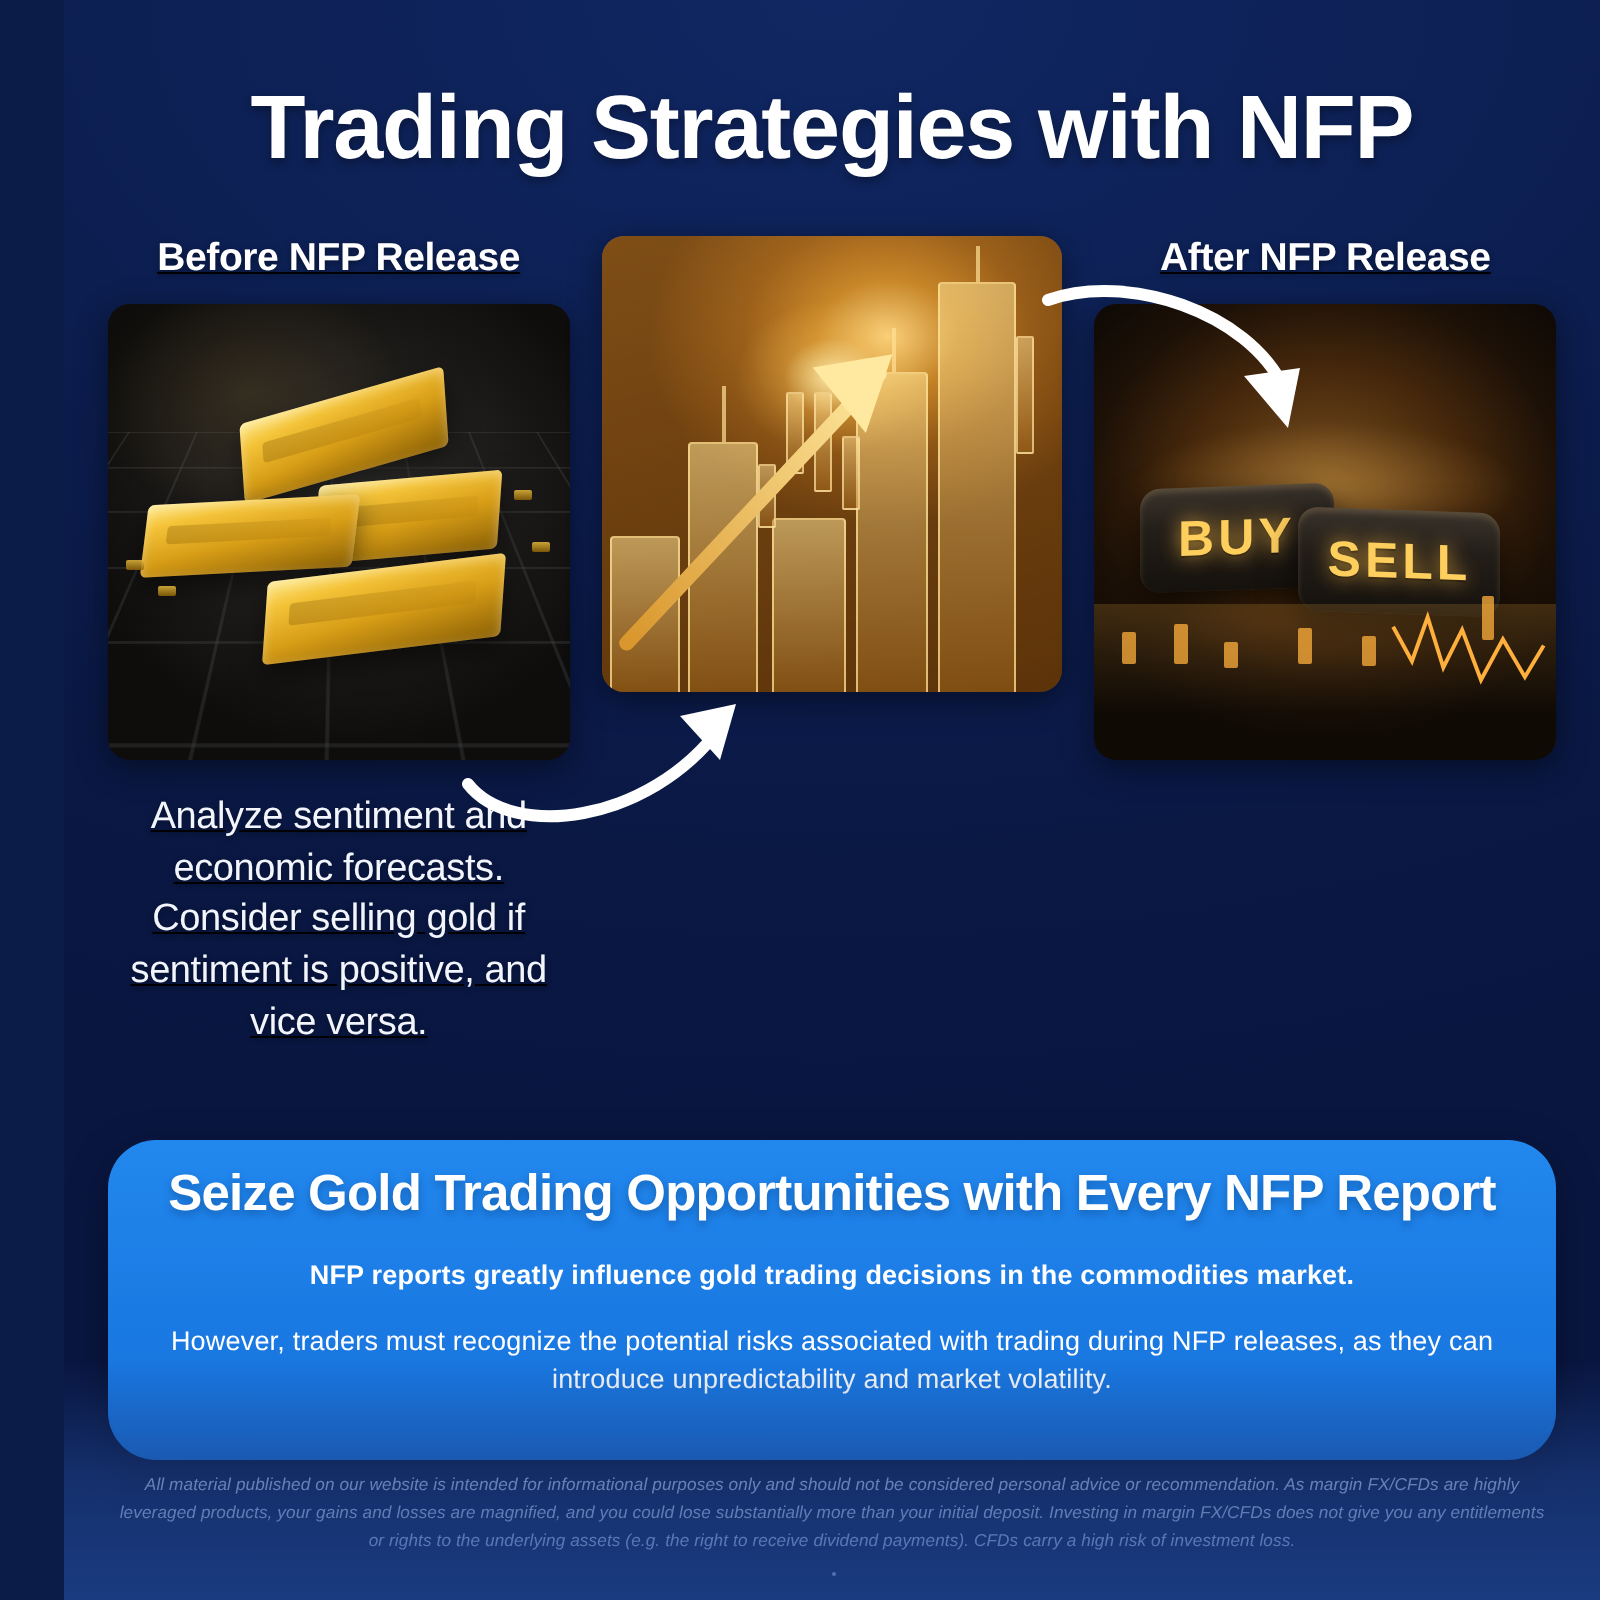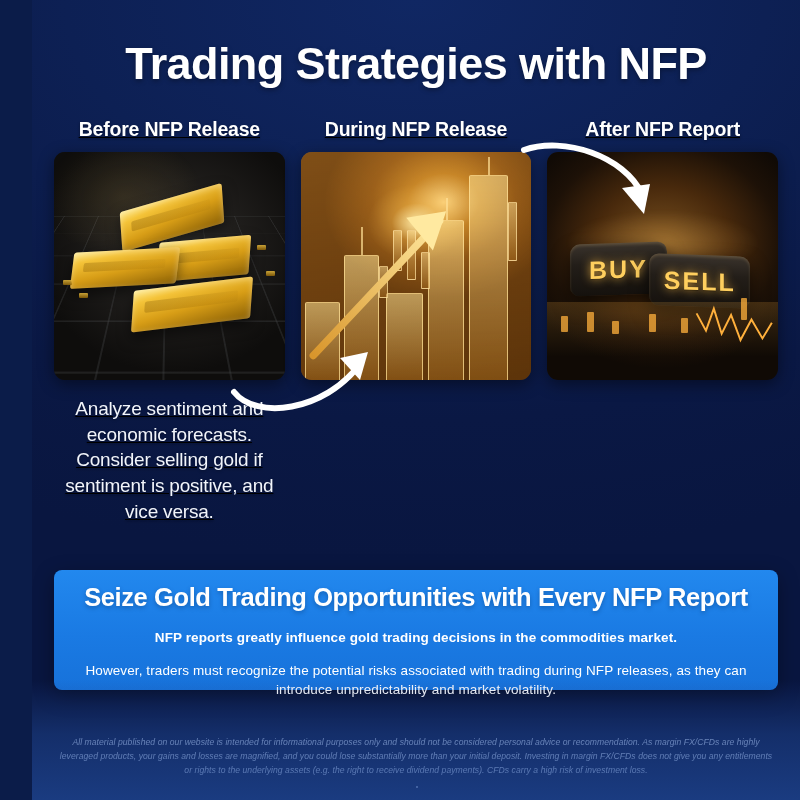--- a/index.html
+++ b/index.html
@@ -168,23 +168,23 @@
     position:absolute; background:rgba(255,176,60,.75); border-radius:1px;
   }
 
   
   .connector{ position:absolute; pointer-events:none; }
   #arrow1{ left:196px; top:348px; width:160px; height:70px; }
   #arrow2{ left:488px; top:140px; width:160px; height:80px; }
 
   
   .callout{
-    position:absolute; left:22px; right:22px; top:570px; height:120px;
+    position:absolute; left:22px; right:22px; top:570px; height:160px;
     background:linear-gradient(180deg,#2288ee 0%, #1a7ae3 55%, #1772da 100%);
-    border-radius:8px;
+    border-radius:24px;
     box-shadow:0 6px 20px rgba(0,0,0,.35);
     padding:13px 22px 10px;
     text-align:center;
   }
   .callout h2{
     font-size:25.5px; font-weight:bold; color:#ffffff;
     letter-spacing:-0.4px;
     text-shadow:0 2px 4px rgba(0,40,90,.35);
   }
   .callout p{
@@ -232,21 +232,20 @@
           <div class="chip" style="left:4%; top:56%;"></div>
           <div class="chip" style="left:11%; top:62%;"></div>
           <div class="chip" style="left:88%; top:41%;"></div>
           <div class="chip" style="left:92%; top:52%;"></div>
         </div>
       </div>
       <div class="caption">Analyze sentiment and economic forecasts. Consider selling gold if sentiment is positive, and vice versa.</div>
     </div>
 
     <div class="col">
-      <div class="col-head">During NFP Release</div>
       <div class="thumb">
         <div class="amber-scene">
           <div class="hotspot"></div>
 
           <div class="gbar" style="left:2%;  width:15%; height:34%;"></div>
           <div class="gbar" style="left:19%; width:15%; height:55%;"></div>
           <div class="gbar" style="left:37%; width:16%; height:38%;"></div>
           <div class="gbar" style="left:55%; width:16%; height:70%;"></div>
           <div class="gbar" style="left:73%; width:17%; height:90%;"></div>
 
@@ -268,21 +267,21 @@
               </linearGradient>
             </defs>
             <path d="M2,96 L78,14" stroke="url(#goldline)" stroke-width="4.5" fill="none" stroke-linecap="round"></path>
             <path d="M58,12 L82,8 L74,32 Z" fill="#ffe9a0"></path>
           </svg>
         </div>
       </div>
     </div>
 
     <div class="col">
-      <div class="col-head">After NFP Report</div>
+      <div class="col-head">After NFP Release</div>
       <div class="thumb">
         <div class="buysell-scene">
           <div class="bs-haze"></div>
           <div class="btn3d buy">BUY</div>
           <div class="btn3d sell">SELL</div>
           <div class="bs-refl"></div>
           <div class="tick" style="left:6%;  top:72%; width:7px; height:16px;"></div>
           <div class="tick" style="left:17%; top:70%; width:7px; height:20px;"></div>
           <div class="tick" style="left:28%; top:74%; width:7px; height:13px;"></div>
           <div class="tick" style="left:44%; top:71%; width:7px; height:18px;"></div>

